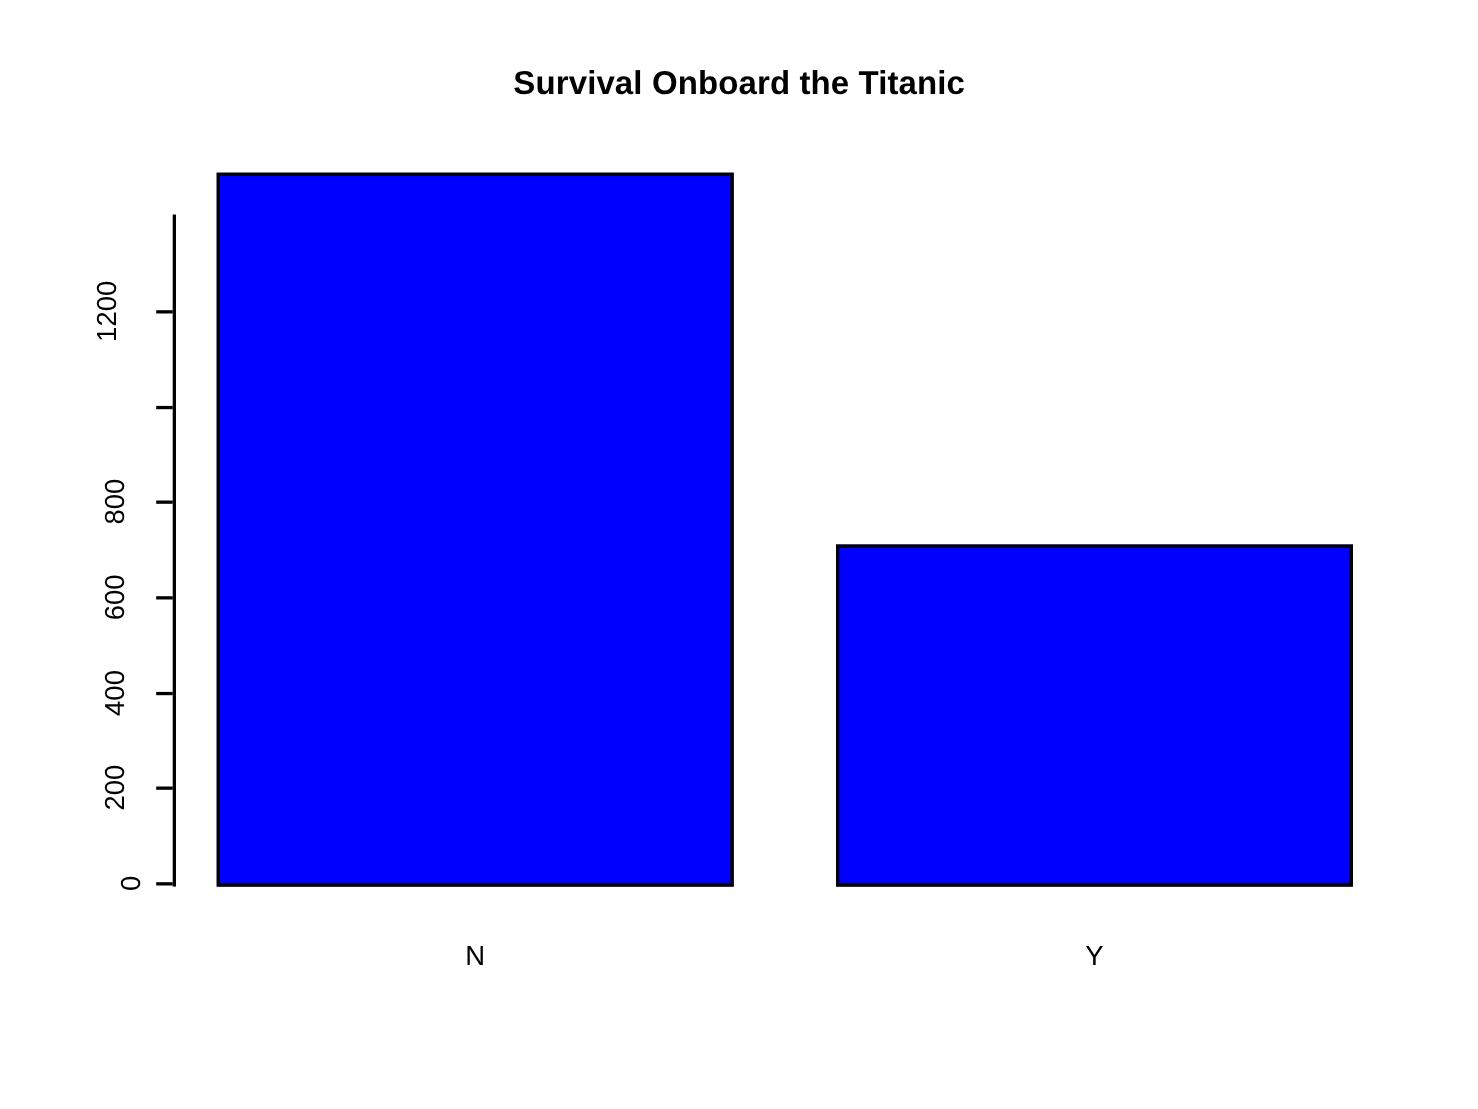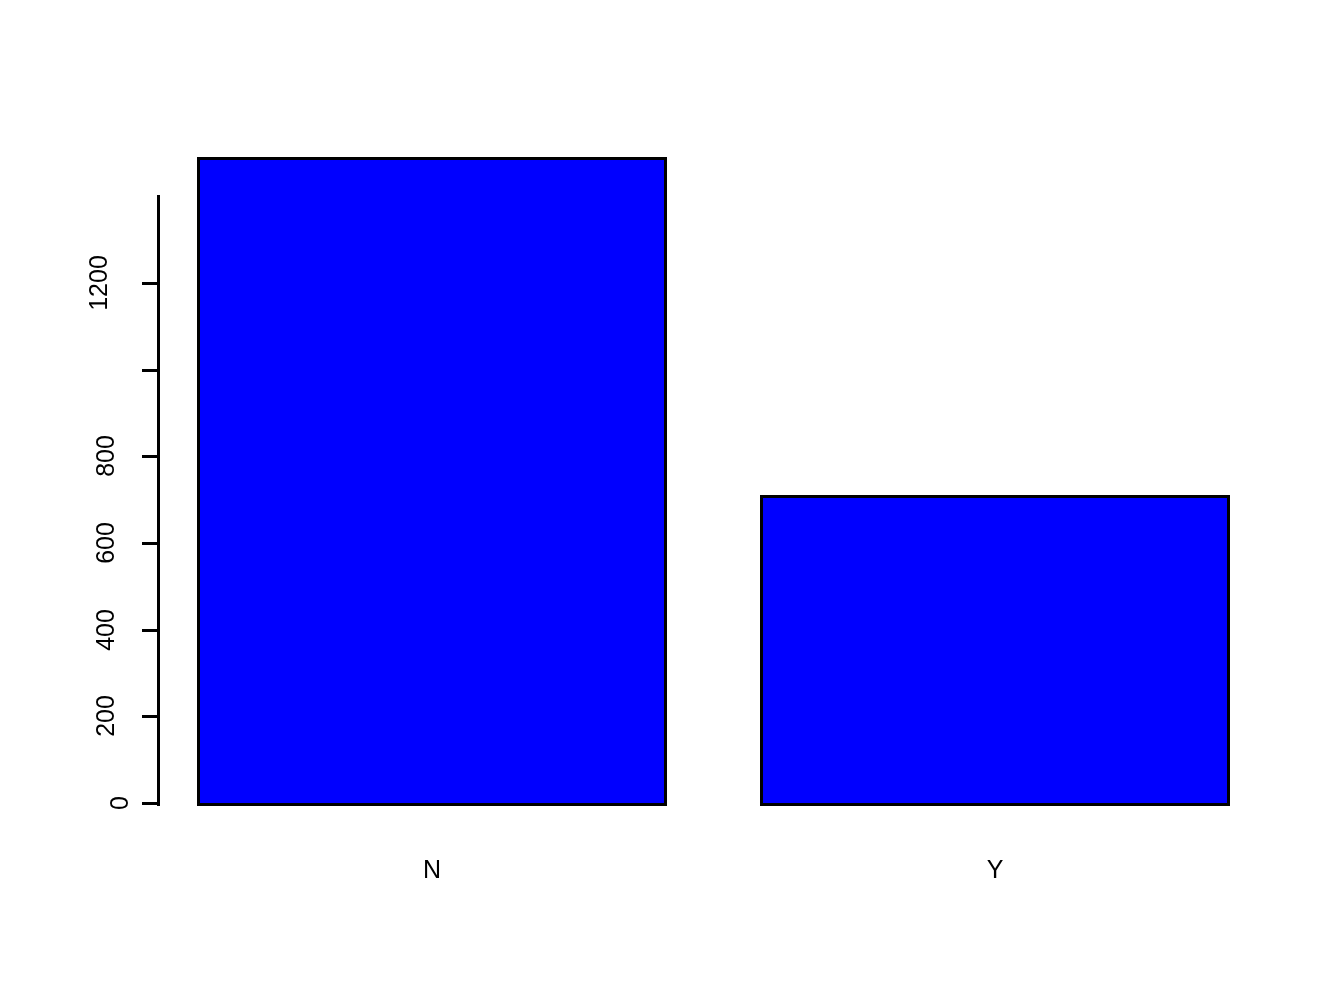--- a/index.html
+++ b/index.html
@@ -92,20 +92,21 @@
     line-height: 28px;
     text-align: center;
     white-space: pre;
   }
 </style>
 </head>
 <body>
 
 <div id="plot-root">
 
+  <div id="chart-title">Survival Onboard the Titanic</div>
 
   <div id="plot-area">
 
     <div id="y-axis-line"></div>
 
     <div id="y-ticks-layer">
         <div class="y-tick" style="top: 802px;"></div>
         <div class="y-tick-label" style="top: 788px; height: 30px; line-height: 30px;"><span>0</span></div>
         <div class="y-tick" style="top: 715.333px;"></div>
         <div class="y-tick-label" style="top: 701.333px; height: 30px; line-height: 30px;"><span>200</span></div>

